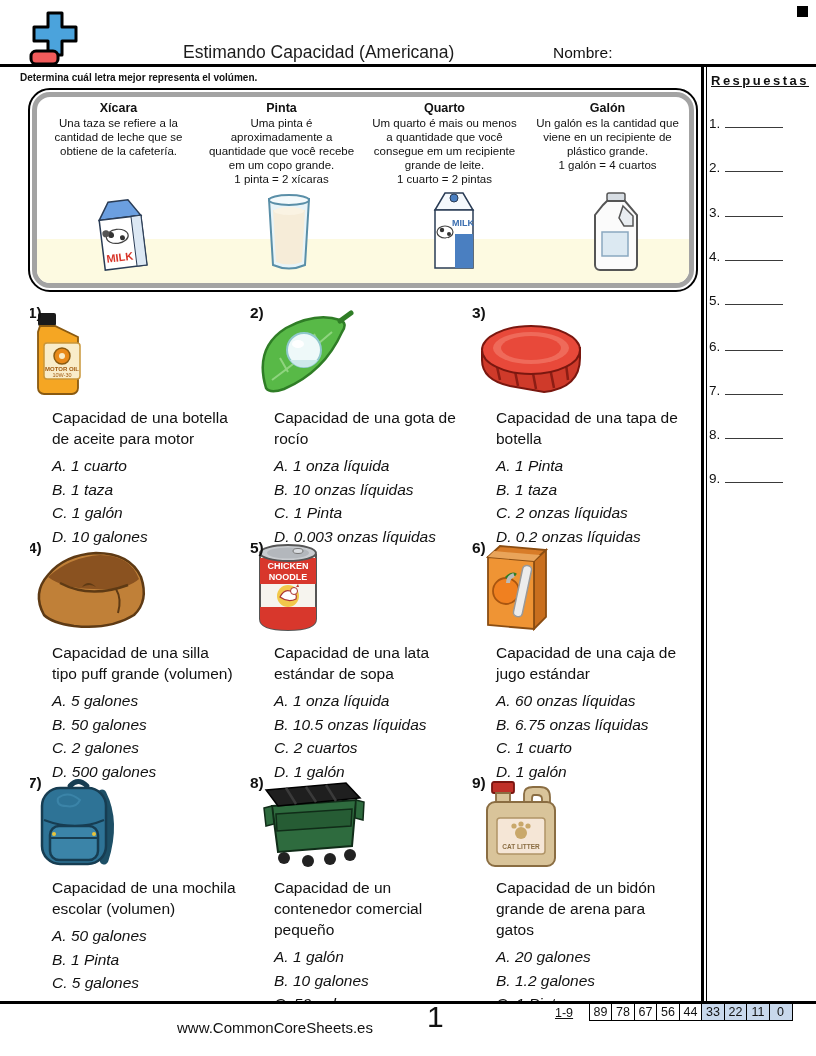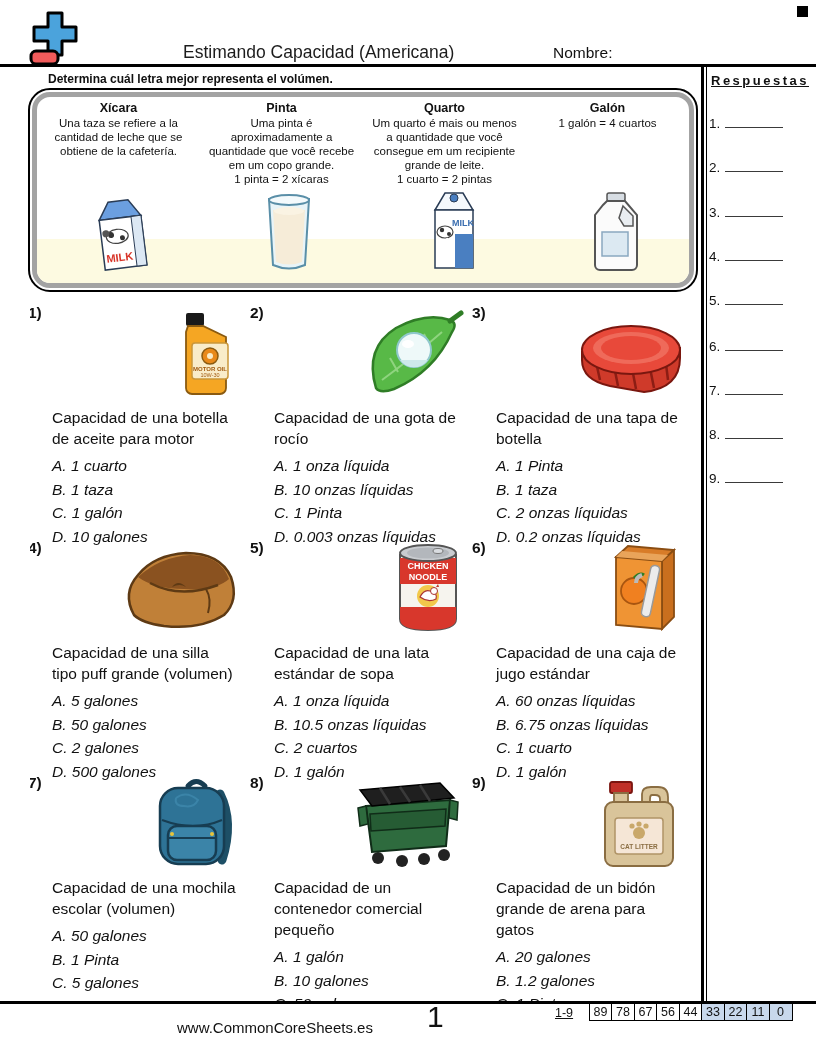--- a/index.html
+++ b/index.html
@@ -5,21 +5,21 @@
   html,body{margin:0;padding:0;}
   body{width:816px;height:1056px;position:relative;background:#fff;
        font-family:"Liberation Sans",sans-serif;color:#111;overflow:hidden;}
   .abs{position:absolute;}
 
   
   .page-title{left:183px;top:42px;font-size:17.5px;color:#1c1c1c;}
   .name-label{left:553px;top:44px;font-size:15.5px;}
   .header-rule{left:0;top:64px;width:816px;height:3px;background:#000;}
   .corner-mark{left:797px;top:6px;width:11px;height:11px;background:#000;}
-  .instruction{left:20px;top:72px;font-size:12px;font-weight:bold;margin-left:28px;}
+  .instruction{left:20px;top:72px;font-size:10px;font-weight:bold;}
 
   
   .side-rule-a{left:701px;top:67px;width:2.5px;height:934px;background:#000;}
   .side-rule-b{left:706px;top:67px;width:1px;height:934px;background:#000;}
   .answers-title{left:711px;top:73px;font-size:13px;font-weight:bold;
                  letter-spacing:2.5px;text-decoration:underline;}
   .answer-item{left:709px;font-size:13.5px;}
   .answer-item .blank{display:inline-block;width:58px;border-bottom:1.8px solid #3a3a3a;
                       height:12px;margin-left:5px;}
 
@@ -33,21 +33,21 @@
             grid-template-columns:1fr 1fr 1fr 1fr;}
   .ref-col{text-align:center;padding:0 7px;}
   .ref-title{font-size:12.5px;font-weight:bold;margin-bottom:1px;}
   .ref-desc,.ref-conv{font-size:11.5px;line-height:14px;}
   .ref-img{position:absolute;bottom:7px;}
 
   
   .questions{left:30px;top:300px;width:662px;height:701px;overflow:hidden;}
   .qcell{position:absolute;width:212px;}
   .qnum{position:absolute;left:-2px;top:4px;font-size:15.5px;font-weight:bold;}
-  .qimg{margin-top:6px;height:92px;display:flex;justify-content:flex-end;align-items:flex-end;}
+  .qimg{margin-top:6px;height:92px;display:flex;justify-content:flex-start;align-items:flex-end;}
   .qprompt{margin:9px 0 0 22px;width:184px;font-size:15.5px;line-height:21px;}
   .qopts{margin:9px 0 0 22px;font-style:italic;}
   .qopt{font-size:15.5px;line-height:15.5px;margin-bottom:8px;}
 
   
   .footer-rule{left:0;top:1001px;width:816px;height:3px;background:#000;}
   .brand-badge{left:27px;top:1060px;background:#000;color:#fff;font-weight:bold;
                font-size:19px;padding:3px 13px 12px 13px;border-radius:15px;}
   .website{left:177px;top:1019px;font-size:15px;}
   .page-number{left:427px;top:1000px;font-size:30px;}
@@ -100,20 +100,21 @@
       <div class="ref-desc">Uma pinta é aproximadamente a quantidade que você recebe em um copo grande.</div>
       <div class="ref-conv">1 pinta = 2 xícaras</div>
     </div>
     <div class="ref-col">
       <div class="ref-title">Quarto</div>
       <div class="ref-desc">Um quarto é mais ou menos a quantidade que você consegue em um recipiente grande de leite.</div>
       <div class="ref-conv">1 cuarto = 2 pintas</div>
     </div>
     <div class="ref-col">
       <div class="ref-title">Galón</div>
+      <div class="ref-desc">Un galón es la cantidad que viene en un recipiente de plástico grande.</div>
       <div class="ref-conv">1 galón = 4 cuartos</div>
     </div>
   </div>
 
   <div class="ref-img" style="left:52px;">
     <svg width="62" height="78" viewBox="0 0 62 78">
       <g transform="rotate(-7 31 40)">
         <polygon points="12,24 23,7 43,7 54,24" fill="#6B9FE0" stroke="#2a3c55" stroke-width="1.5"></polygon>
         <rect x="12" y="24" width="42" height="50" fill="#ffffff" stroke="#2a3c55" stroke-width="1.5"></rect>
         <rect x="44" y="24" width="10" height="50" fill="#dce8f4" stroke="#2a3c55" stroke-width="1"></rect>

